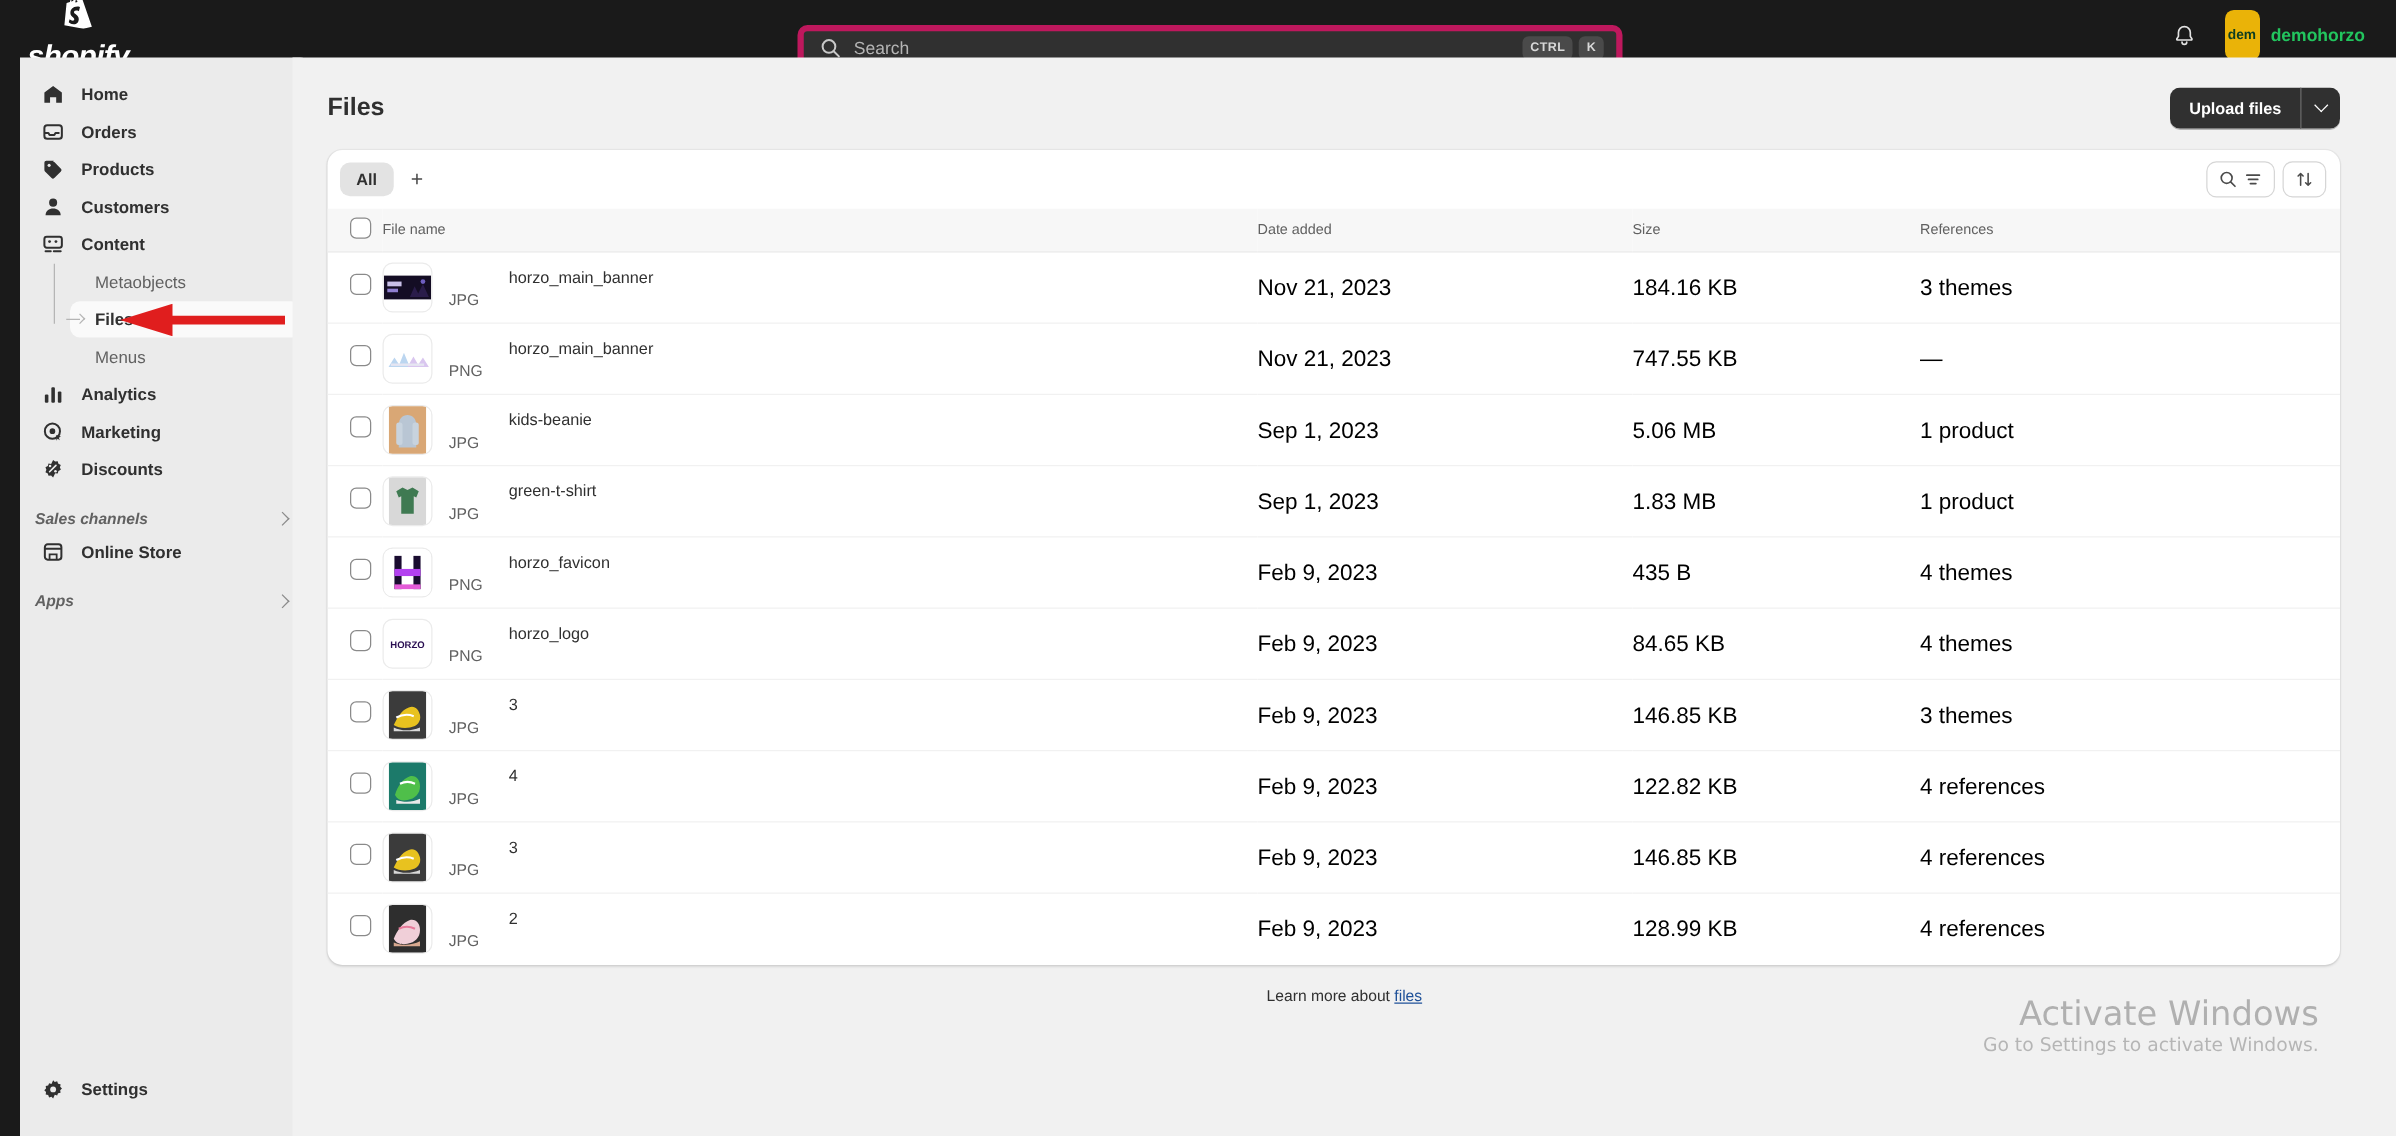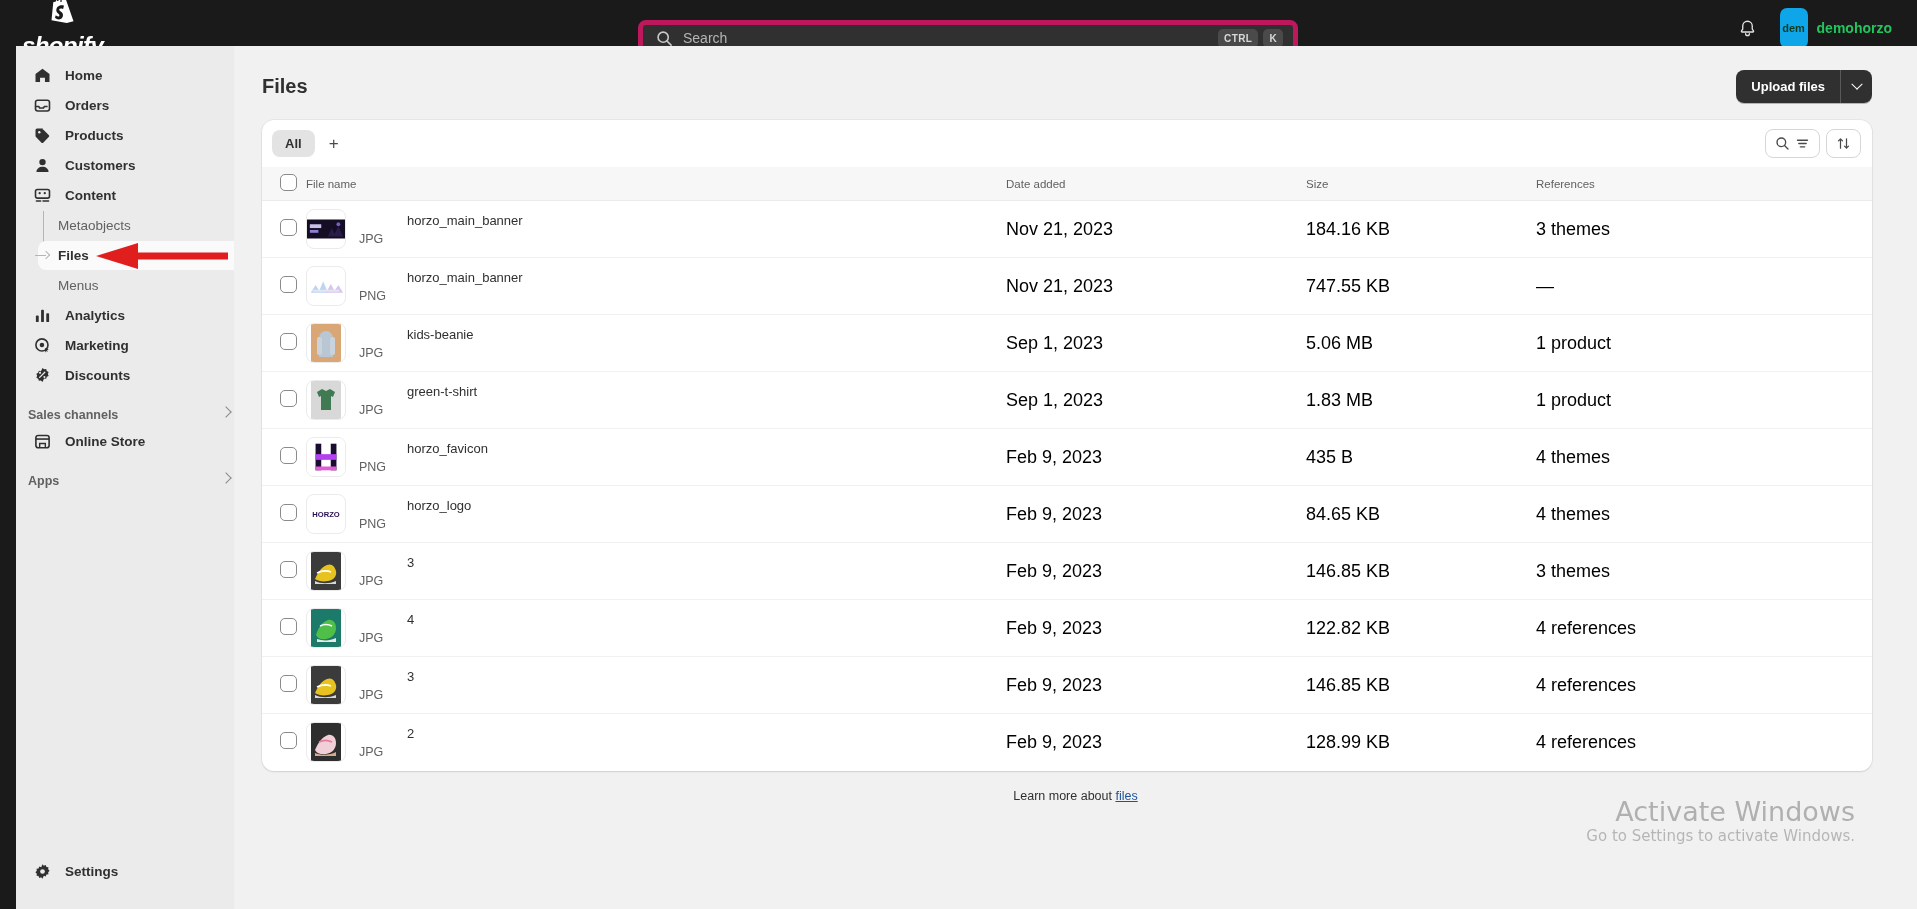--- a/index.html
+++ b/index.html
@@ -43,41 +43,41 @@
   }
   .bell-btn {
     width: 34px; height: 34px; border-radius: 8px;
     display: flex; align-items: center; justify-content: center; cursor: pointer;
   }
   .user-chip {
     display: flex; align-items: center; gap: 9px; padding: 5px 11px 5px 5px;
     border-radius: 8px; cursor: pointer;
   }
   .avatar {
-    width: 28px; height: 40px; border-radius: 7px; background: #0ea5e9;
+    width: 28px; height: 40px; border-radius: 7px; background: #eab308;
     color: #0d3d21; font-size: 11px; font-weight: bold;
     display: flex; align-items: center; justify-content: center;
   }
   .user-name { color: #22c55e; font-size: 14px; font-weight: bold; }
 
   
   .sidebar {
     position: absolute; left: 16px; top: 46px; width: 234px; height: 863px;
     background: #ebebeb; border-top-right-radius: 10px;
     padding-top: 14px;
   }
   .nav-item {
     display: flex; align-items: center; gap: 13px;
     height: 29px; margin: 1px 9px; padding: 0 8px;
     border-radius: 8px; cursor: pointer;
   }
   .nav-item .nav-ico { width: 19px; height: 19px; flex: 0 0 auto; display: flex; align-items: center; justify-content: center; }
   .nav-item .nav-label { font-size: 13.5px; color: #303030; font-weight: bold; }
 
-  .subnav { position: relative; padding-left: 22px; }
+  .subnav { position: relative; padding-left: 40px; }
   .subnav::before {
     content: ""; position: absolute; left: 27px; top: 0px; width: 1px; height: 48px;
     background: #b5b5b5;
   }
   .sub-item {
     display: flex; align-items: center; height: 29px;
     margin: 1px 9px 1px 0; padding-left: 20px;
     border-radius: 8px; cursor: pointer; position: relative;
   }
   .sub-item .sub-label { font-size: 13.5px; color: #616161; }
@@ -88,22 +88,22 @@
     width: 11px; height: 1px; background: #b5b5b5;
   }
   .sub-item.active::after {
     content: ""; position: absolute; left: 5px; top: 11px;
     width: 5px; height: 5px; border-top: 1px solid #b5b5b5; border-right: 1px solid #b5b5b5;
     transform: rotate(45deg);
   }
 
   .nav-gap { height: 13px; }
   .section-head {
-    display: flex; justify-content: space-between;
-    margin: 0 12px; padding: 4px 8px 4px 0; cursor: pointer;
+    display: flex; align-items: center; justify-content: space-between;
+    margin: 0 12px; padding: 4px 8px 4px 0; cursor: pointer; font-style: italic;
   }
   .section-head .sec-label { font-size: 12.5px; color: #616161; font-weight: bold; }
   .chev-right { width: 8px; height: 8px; border-top: 1.6px solid #8a8a8a; border-right: 1.6px solid #8a8a8a; transform: rotate(45deg); }
 
   .settings-row {
     position: absolute; bottom: 22px; left: 0; width: 234px;
   }
 
   
   .main {

